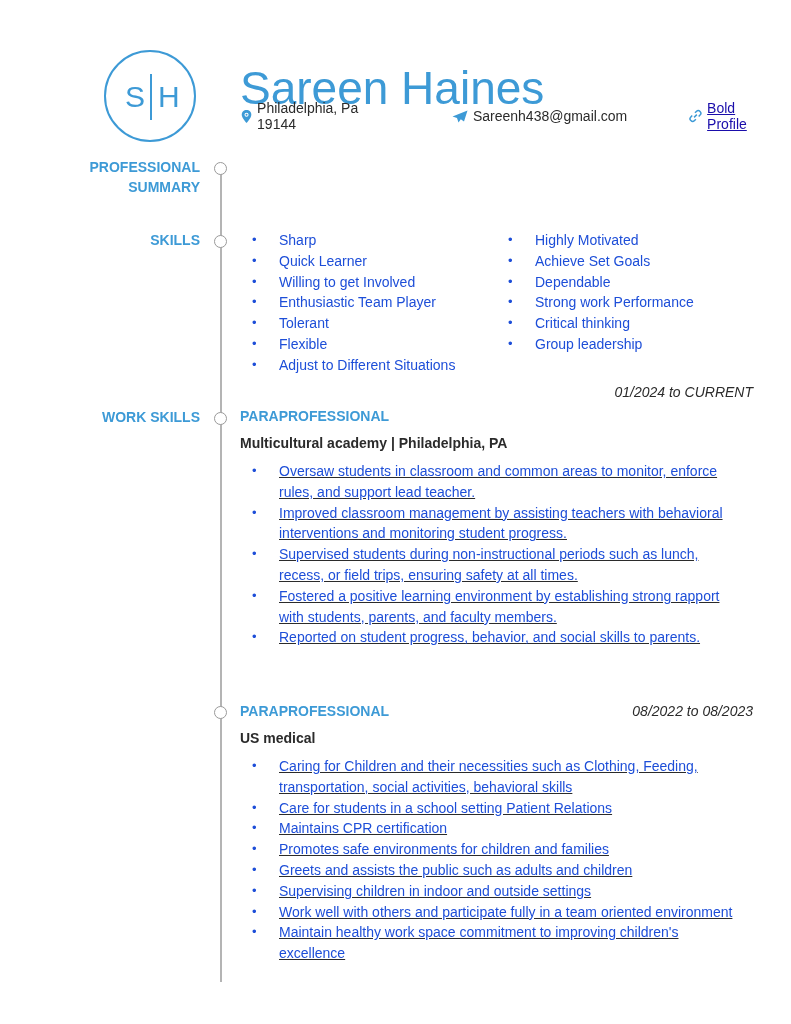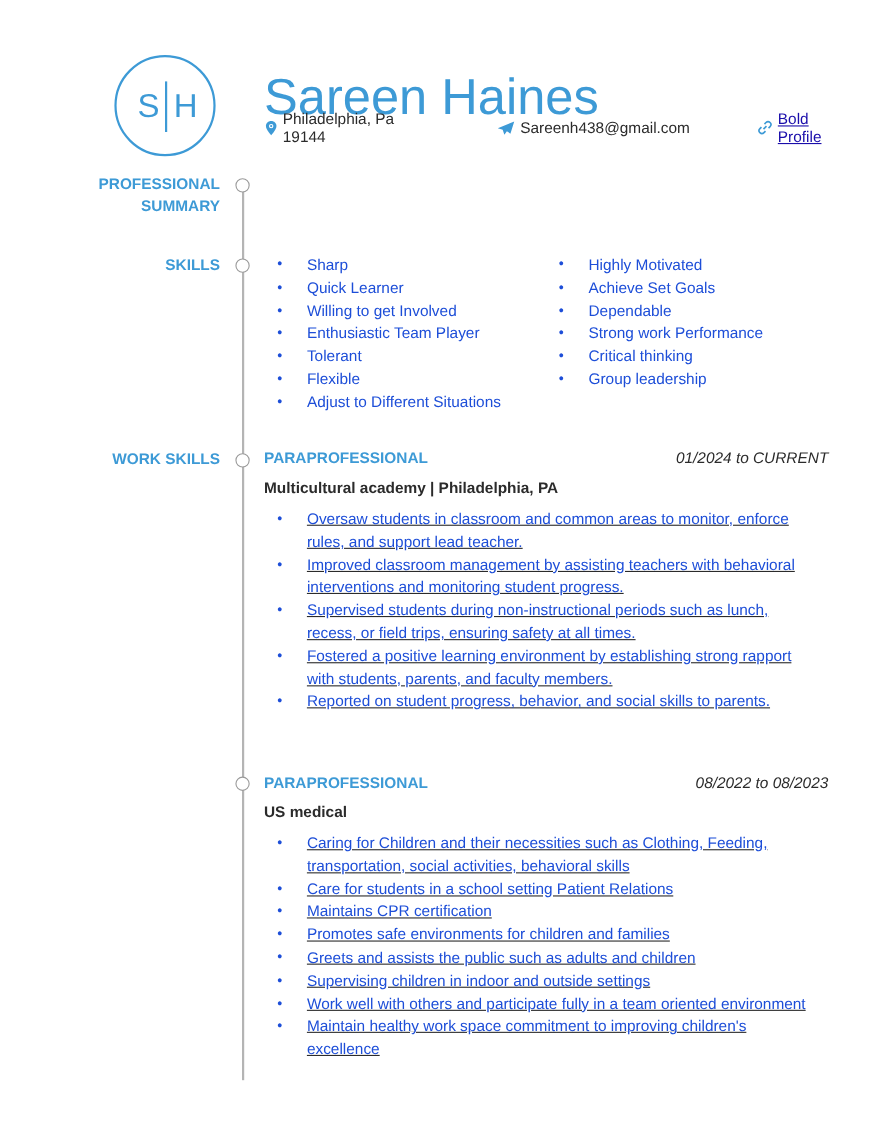--- a/index.html
+++ b/index.html
@@ -89,21 +89,21 @@
     <li>Dependable</li>
     <li>Strong work Performance</li>
     <li>Critical thinking</li>
     <li>Group leadership</li>
   </ul>
 
 <div class="sec-label" style="top:407px">WORK SKILLS</div>
 
 <div>
   <div class="job-title" style="top:408px">PARAPROFESSIONAL</div>
-  <div class="job-date" style="top:408px">01/2024 to CURRENT</div>
+  <div class="job-date" style="top:384px">01/2024 to CURRENT</div>
   <div class="job-company" style="top:435px">Multicultural academy | Philadelphia, PA</div>
   <ul class="bl job-bullets" id="job0-bullets" style="top:461px">
       <li>Oversaw students in classroom and common areas to monitor, enforce rules, and support lead teacher.</li>
       <li>Improved classroom management by assisting teachers with behavioral interventions and monitoring student progress.</li>
       <li>Supervised students during non-instructional periods such as lunch, recess, or field trips, ensuring safety at all times.</li>
       <li>Fostered a positive learning environment by establishing strong rapport with students, parents, and faculty members.</li>
       <li>Reported on student progress, behavior, and social skills to parents.</li>
     </ul>
 </div>
 

